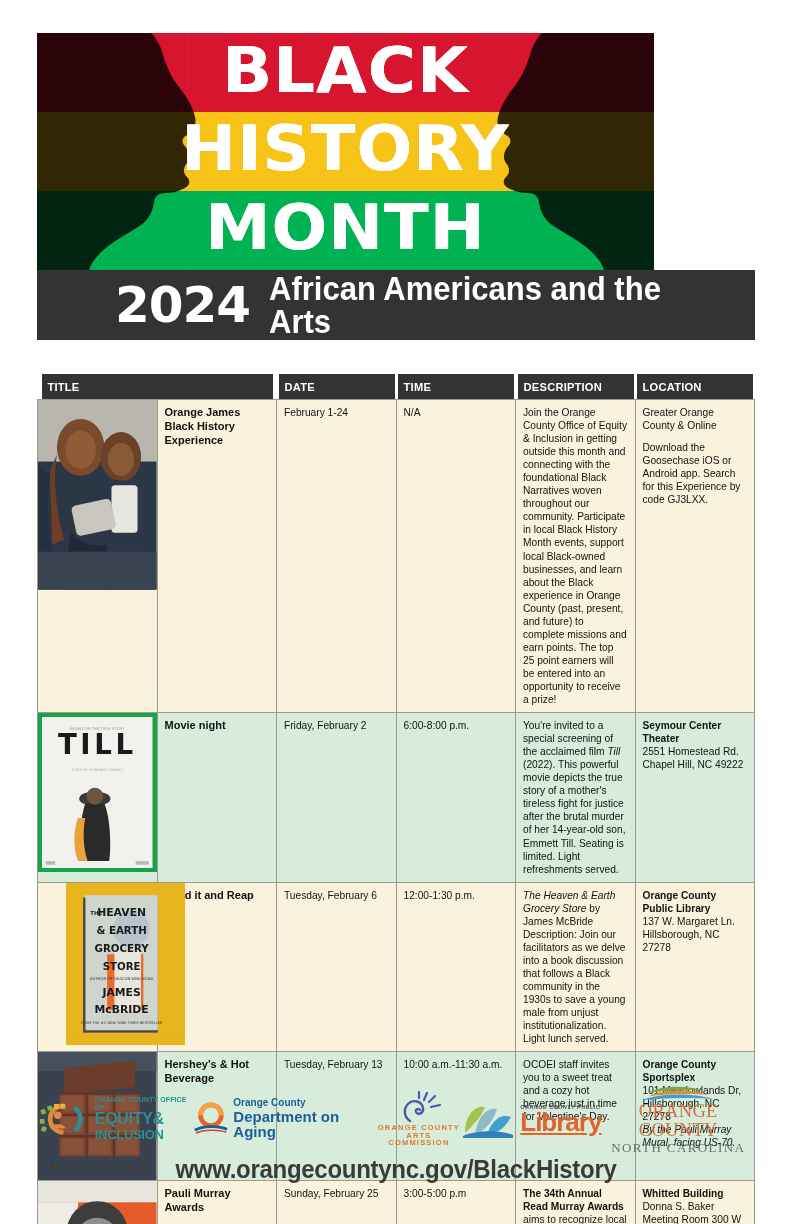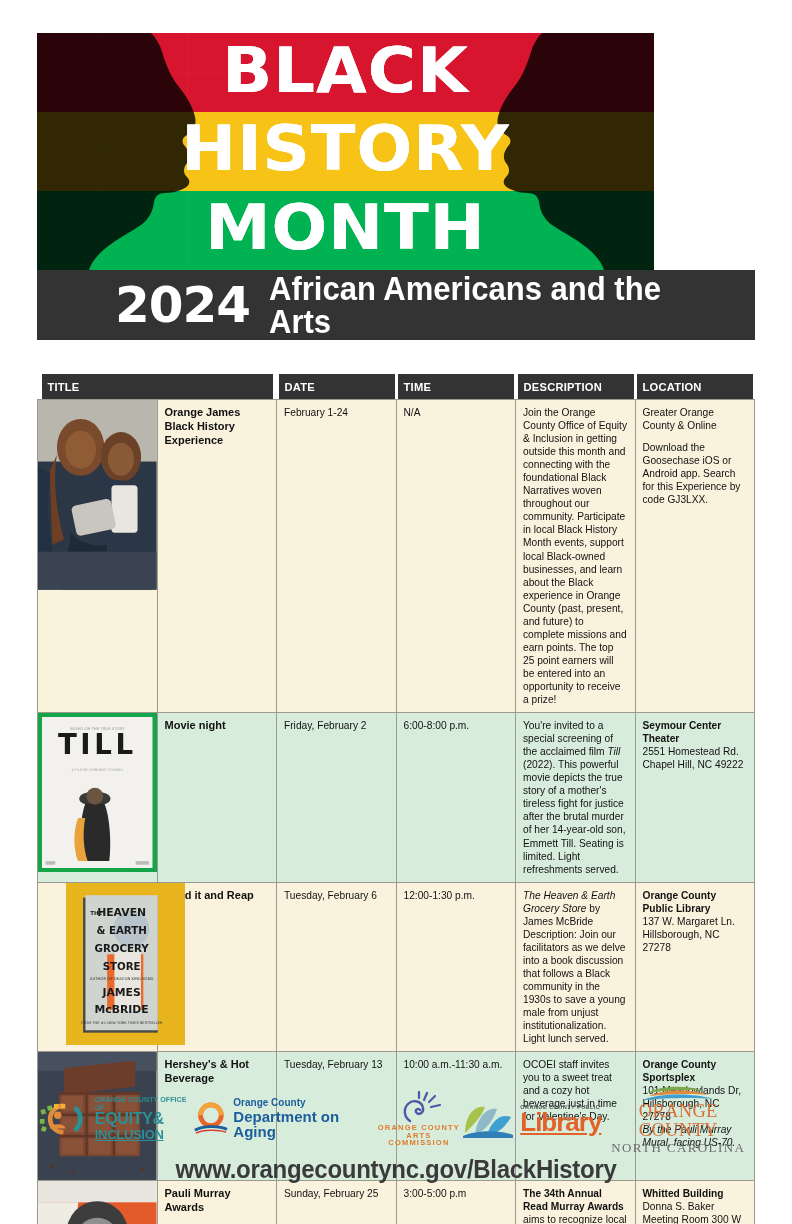--- a/index.html
+++ b/index.html
@@ -199,21 +199,21 @@
     align-items: center;
     gap: 5px;
   }
   .logo-text {
     font-family: "Liberation Sans", sans-serif;
     line-height: 1.05;
   }
 
   .oc-equity .l1 { font-size: 7px; color: #2c8f93; font-weight: bold; letter-spacing: 0.1px; }
   .oc-equity .l2 { font-size: 16px; color: #2c8f93; font-weight: bold; letter-spacing: -0.3px; }
-  .oc-equity .l3 { font-size: 13px; color: #2c8f93; font-weight: bold; letter-spacing: -0.3px; text-decoration: underline; }
+  .oc-equity .l3 { font-size: 13px; color: #2c8f93; font-weight: bold; letter-spacing: -0.3px; }
 
   .oc-aging .a1 { font-size: 10px; color: #1b5e9c; font-weight: bold; }
   .oc-aging .a2 { font-size: 15px; color: #1b5e9c; font-weight: bold; }
 
   .oc-arts .r1 { font-size: 7.5px; color: #e07b2a; font-weight: bold; letter-spacing: 1.2px; }
   .oc-arts .r2 { font-size: 7.5px; color: #e07b2a; font-weight: bold; letter-spacing: 1.2px; }
 
   .oc-lib .lib-top { font-size: 5.6px; color: #555; font-weight: bold; letter-spacing: 0.4px; }
   .oc-lib .lib-main { font-size: 26px; color: #e2622a; font-weight: bold; letter-spacing: -1px; line-height: 0.85; text-decoration: underline; }
 

